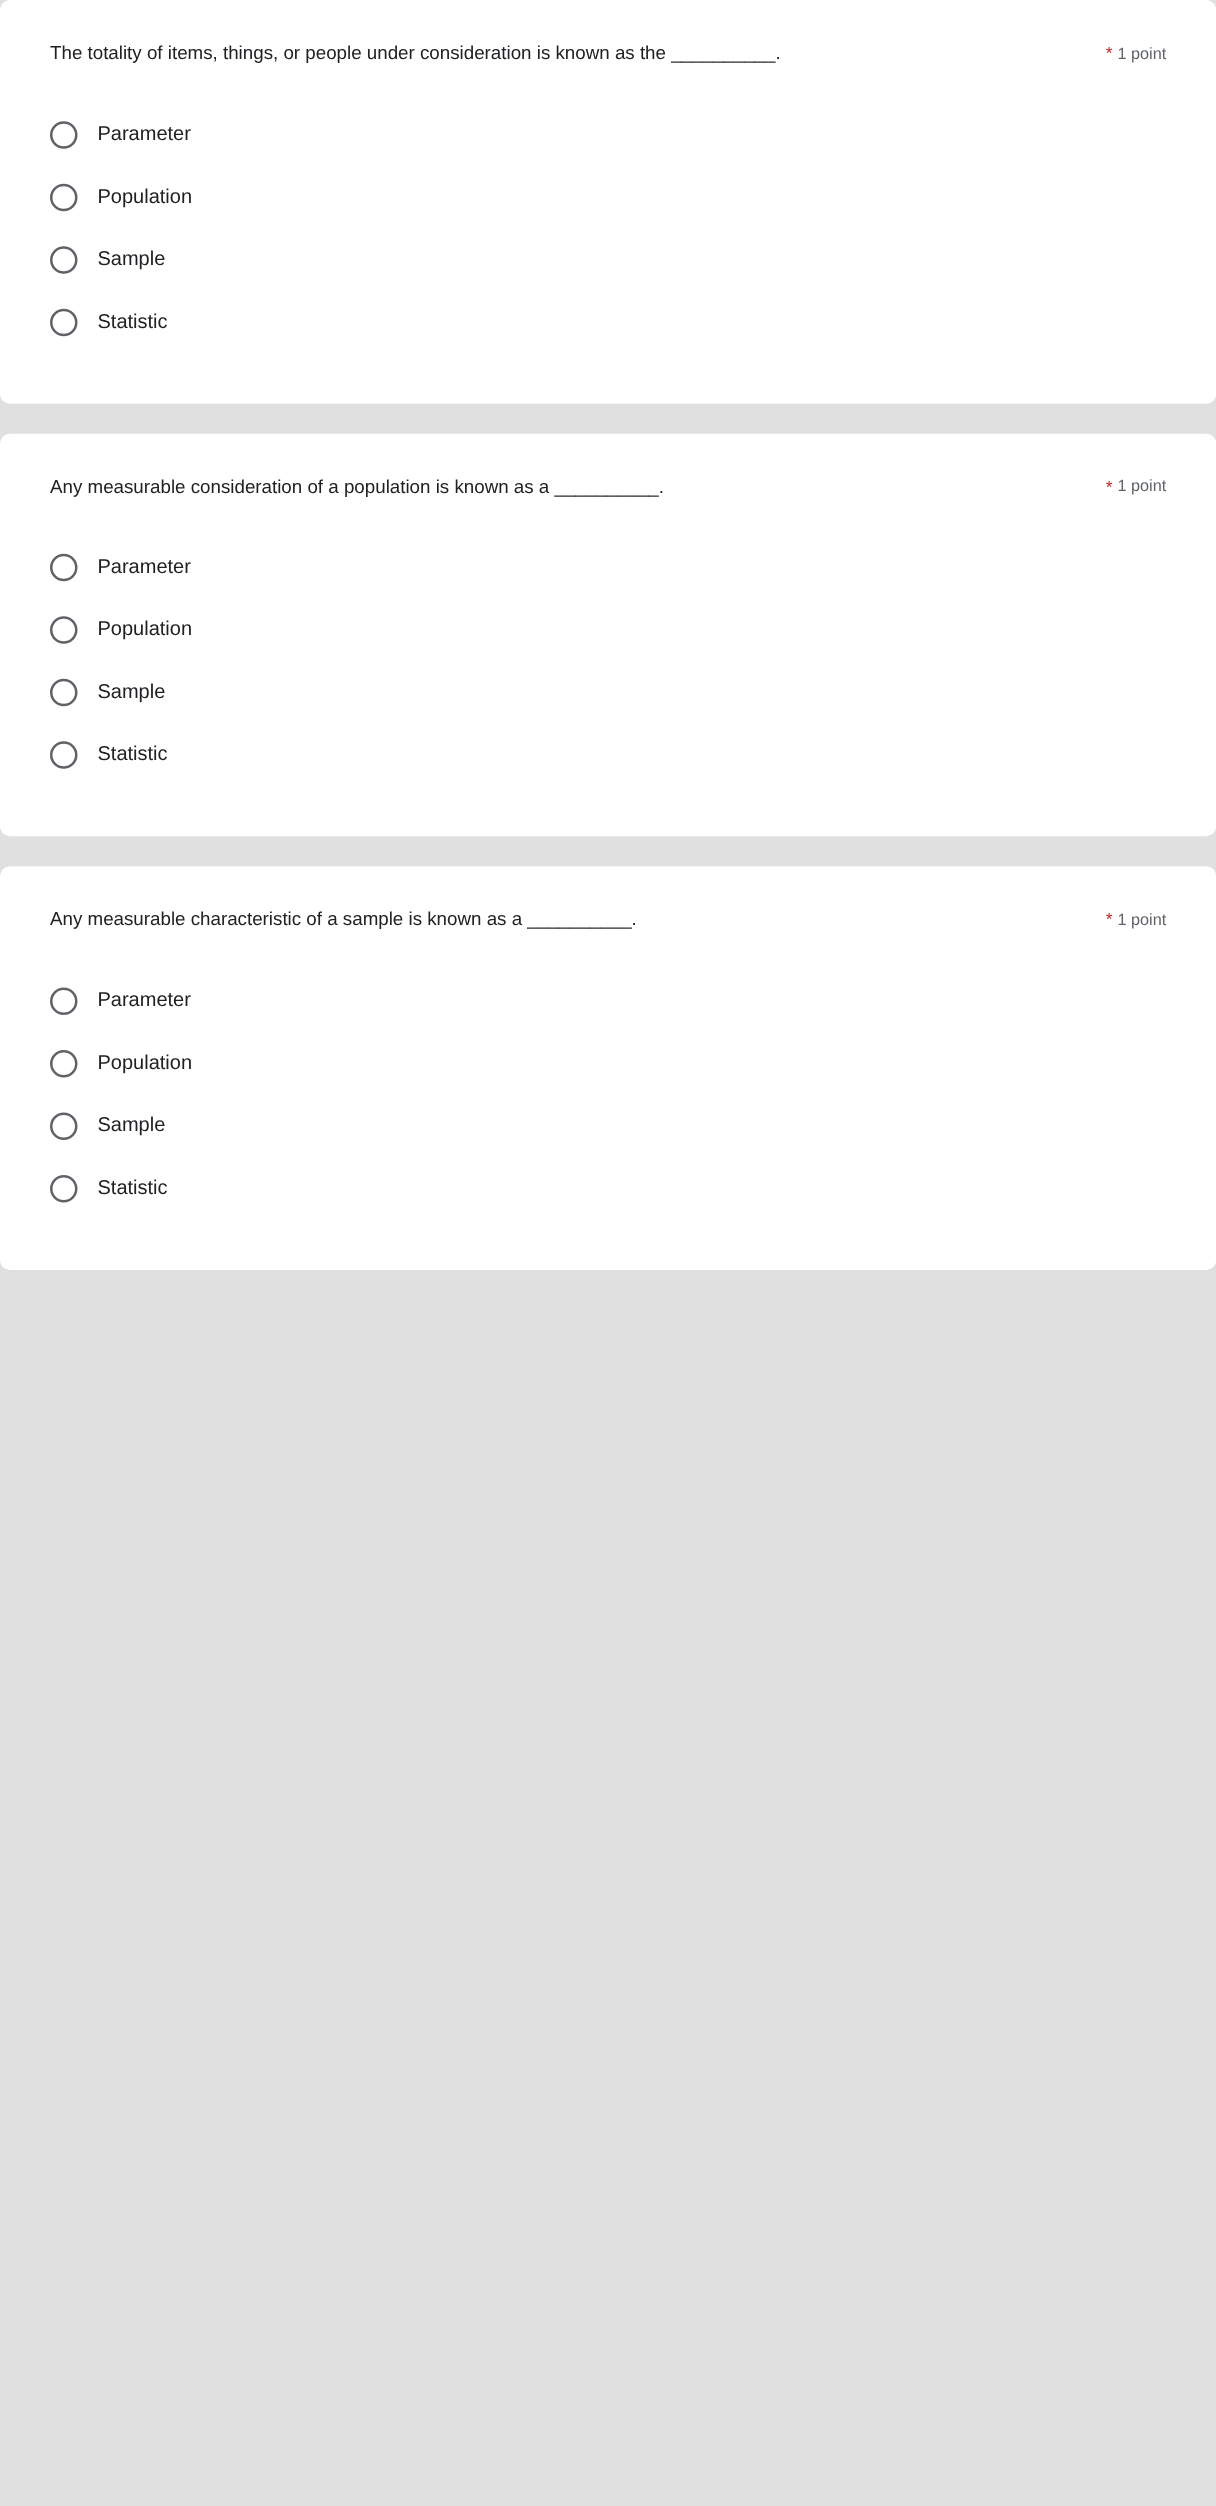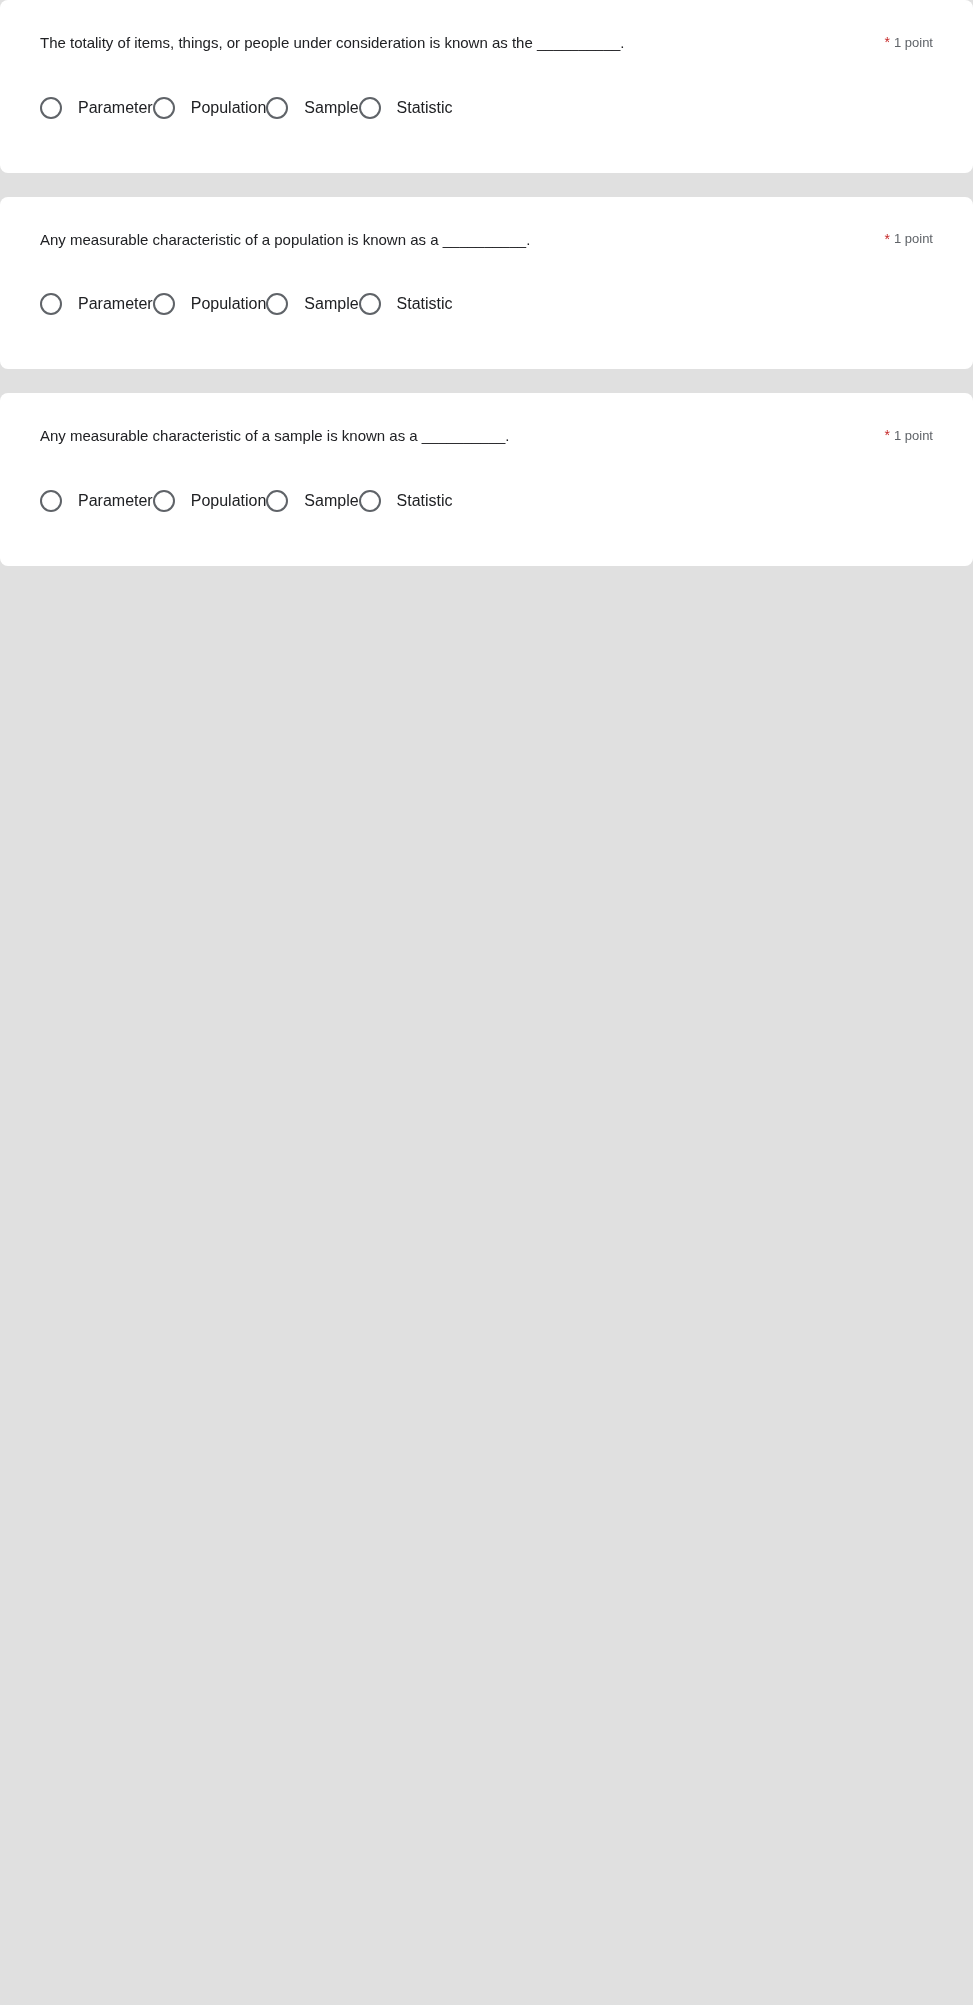--- a/index.html
+++ b/index.html
@@ -48,21 +48,21 @@
       padding-top: 2px;
     }
 
     .required-star {
       color: #c62828;
       font-size: 14px;
     }
 
     .options-list {
       display: flex;
-      flex-direction: row;
+      flex-direction: column;
       gap: 0px;
     }
 
     .option-item {
       display: flex;
       align-items: center;
       gap: 16px;
       padding: 14px 0;
       cursor: pointer;
     }
@@ -122,21 +122,21 @@
         </div>
         <div class="option-item">
           <div class="radio-circle"></div>
           <span class="option-label">Statistic</span>
         </div>
       </div>
     </div>
     <div class="gap-section"></div>
     <div class="question-card">
       <div class="question-header">
-        <div class="question-text">Any measurable characteristic of a population is known as a __________.</div>
+        <div class="question-text">Any measurable consideration of a population is known as a __________.</div>
         <div class="question-meta">
           <span class="required-star">*</span>
           <span>1 point</span>
         </div>
       </div>
       <div class="options-list">
         <div class="option-item">
           <div class="radio-circle"></div>
           <span class="option-label">Parameter</span>
         </div>

